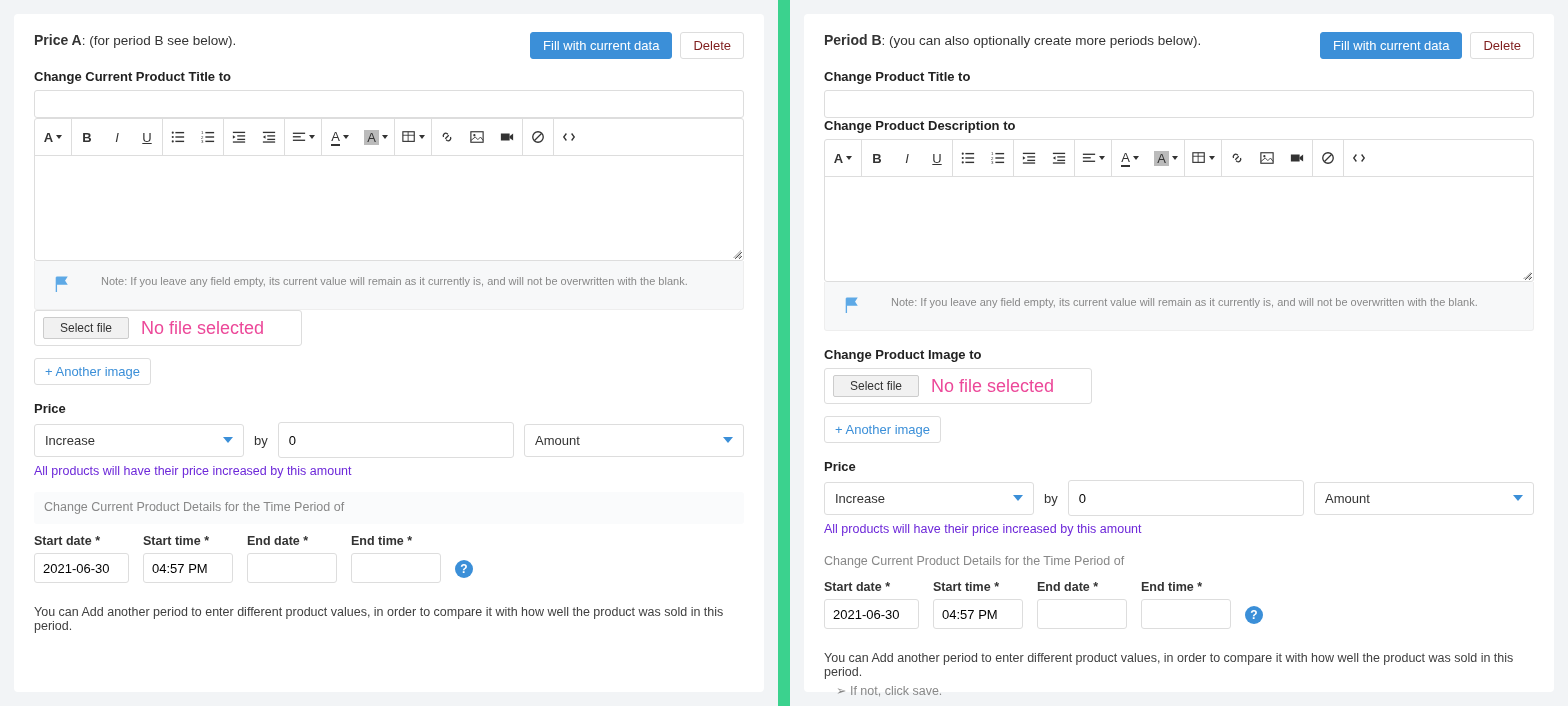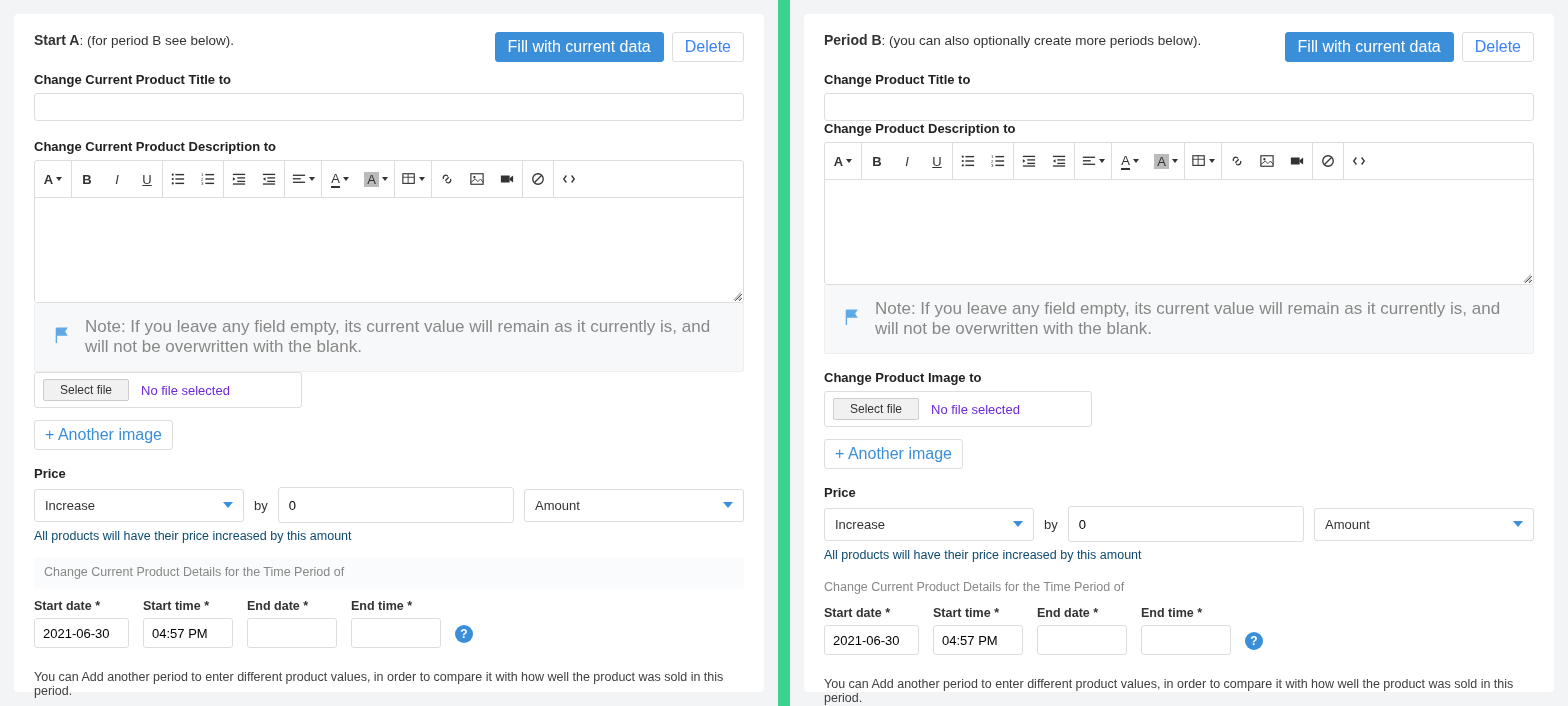--- a/index.html
+++ b/index.html
@@ -35,26 +35,26 @@
   justify-content: space-between;
   align-items: flex-start;
   margin-bottom: 10px;
 }
 .period-title { font-size: 13.5px; }
 .period-title b { font-weight: 700; font-size: 14px; }
 .header-btns { display: flex; gap: 8px; }
 .btn {
   padding: 5px 12px;
   border-radius: 3px;
-  font-size: 16px;
+  font-size: 13px;
   cursor: pointer;
   border: 1px solid transparent;
 }
 .btn-primary { background: #3b8fd8; color: #fff; border-color: #3b8fd8; }
-.btn-delete { background: #fff; color: #3b82f6; border:1px solid #ddd; }
+.btn-delete { background: #fff; color: #7f1d1d; border:1px solid #ddd; }
 .btn-outline { background:#fff; color:#3b8fd8; border:1px solid #ddd; padding:5px 10px; }
 .label { font-weight: 700; font-size: 13px; margin: 6px 0 6px; display: block; color:#222; }
 .input-text {
   width: 100%;
   border: 1px solid #ddd;
   border-radius: 3px;
   padding: 8px 10px;
   font-size: 13px;
   height: 28px;
   background:#fff;
@@ -96,66 +96,66 @@
   right:2px; bottom:2px;
   width:8px; height:8px;
   background:linear-gradient(135deg, transparent 50%, #ccc 50%);
 }
 .note-box {
   background:#f7f8f9;
   border:1px solid #eee;
   border-top:none;
   padding: 14px 18px;
   display:flex;
-  align-items:center;
-  gap:14px;
+  align-items:flex-start;
+  gap:30px;
   color:#888;
-  font-size:17px;
+  font-size:11px;
   border-radius:0 0 3px 3px;
 }
 .flag-icon { color:#5ea9e6; }
 .file-row {
   border:1px solid #ddd;
   border-radius:3px;
   display:flex;
   align-items:center;
   gap:12px;
   padding:6px 8px;
   width: 268px;
 }
 .file-btn {
   background:#f1f1f1;
   border:1px solid #ccc;
   padding:3px 16px;
   font-size:12px;
   border-radius:2px;
   cursor:pointer;
 }
-.file-status { color:#6d28d9; font-size:13px; }
+.file-status { color:#ec4899; font-size:18px; }
 .price-row { display:flex; align-items:center; gap:10px; }
 .select {
   border:1px solid #ddd;
   border-radius:3px;
   padding: 8px 10px;
   font-size:13px;
   background:#fff;
   position:relative;
   display:flex;
   justify-content:space-between;
   align-items:center;
   cursor:pointer;
 }
 .select .caret-down {
   width:0;height:0;
   border-left:5px solid transparent;
   border-right:5px solid transparent;
   border-top:6px solid #3b8fd8;
 }
 .by-label { font-size:13px; }
-.helper-text { color:#0c4a6e; font-size:12.5px; margin-top:6px; }
+.helper-text { color:#6d28d9; font-size:12.5px; margin-top:6px; }
 .subsection-title { color:#888; font-size:12.5px; margin:18px 0 12px; }
 .section-bg { background:#fafbfc; padding:8px 10px; border-radius:3px; margin-top:14px; }
 .date-row { display:flex; gap:14px; align-items:flex-end; }
 .date-col { display:flex; flex-direction:column; }
 .date-col .lbl { font-weight:700; font-size:12.5px; margin-bottom:5px; }
 .date-input {
   border:1px solid #ddd;
   border-radius:3px;
   padding:6px 8px;
   font-size:13px;
@@ -177,32 +177,31 @@
 </style>
 </head>
 <body>
 
 <div class="container">
 
   <div class="panel-wrap">
     <div class="panel">
       <div class="header-row">
         <div class="period-title">
-          <b>Start A</b><span>: (for period B see below).</span>
+          <b>Price A</b><span>: (for period B see below).</span>
         </div>
         <div class="header-btns">
           <div class="btn btn-primary">Fill with current data</div>
           <div class="btn btn-delete">Delete</div>
         </div>
       </div>
 
       <span class="label">Change Current Product Title to</span>
       <input class="input-text" style="">
 
-      <span class="label" style="margin-top:18px">Change Current Product Description to</span>
       <div class="editor-box">
         <div class="toolbar">
           <div class="tool-group">
             <div class="tool-btn caret" style="width:36px">
                 <b>A</b>
               </div>
           </div>
           <div class="tool-group">
             <div class="tool-btn">
                 <b>B</b>

